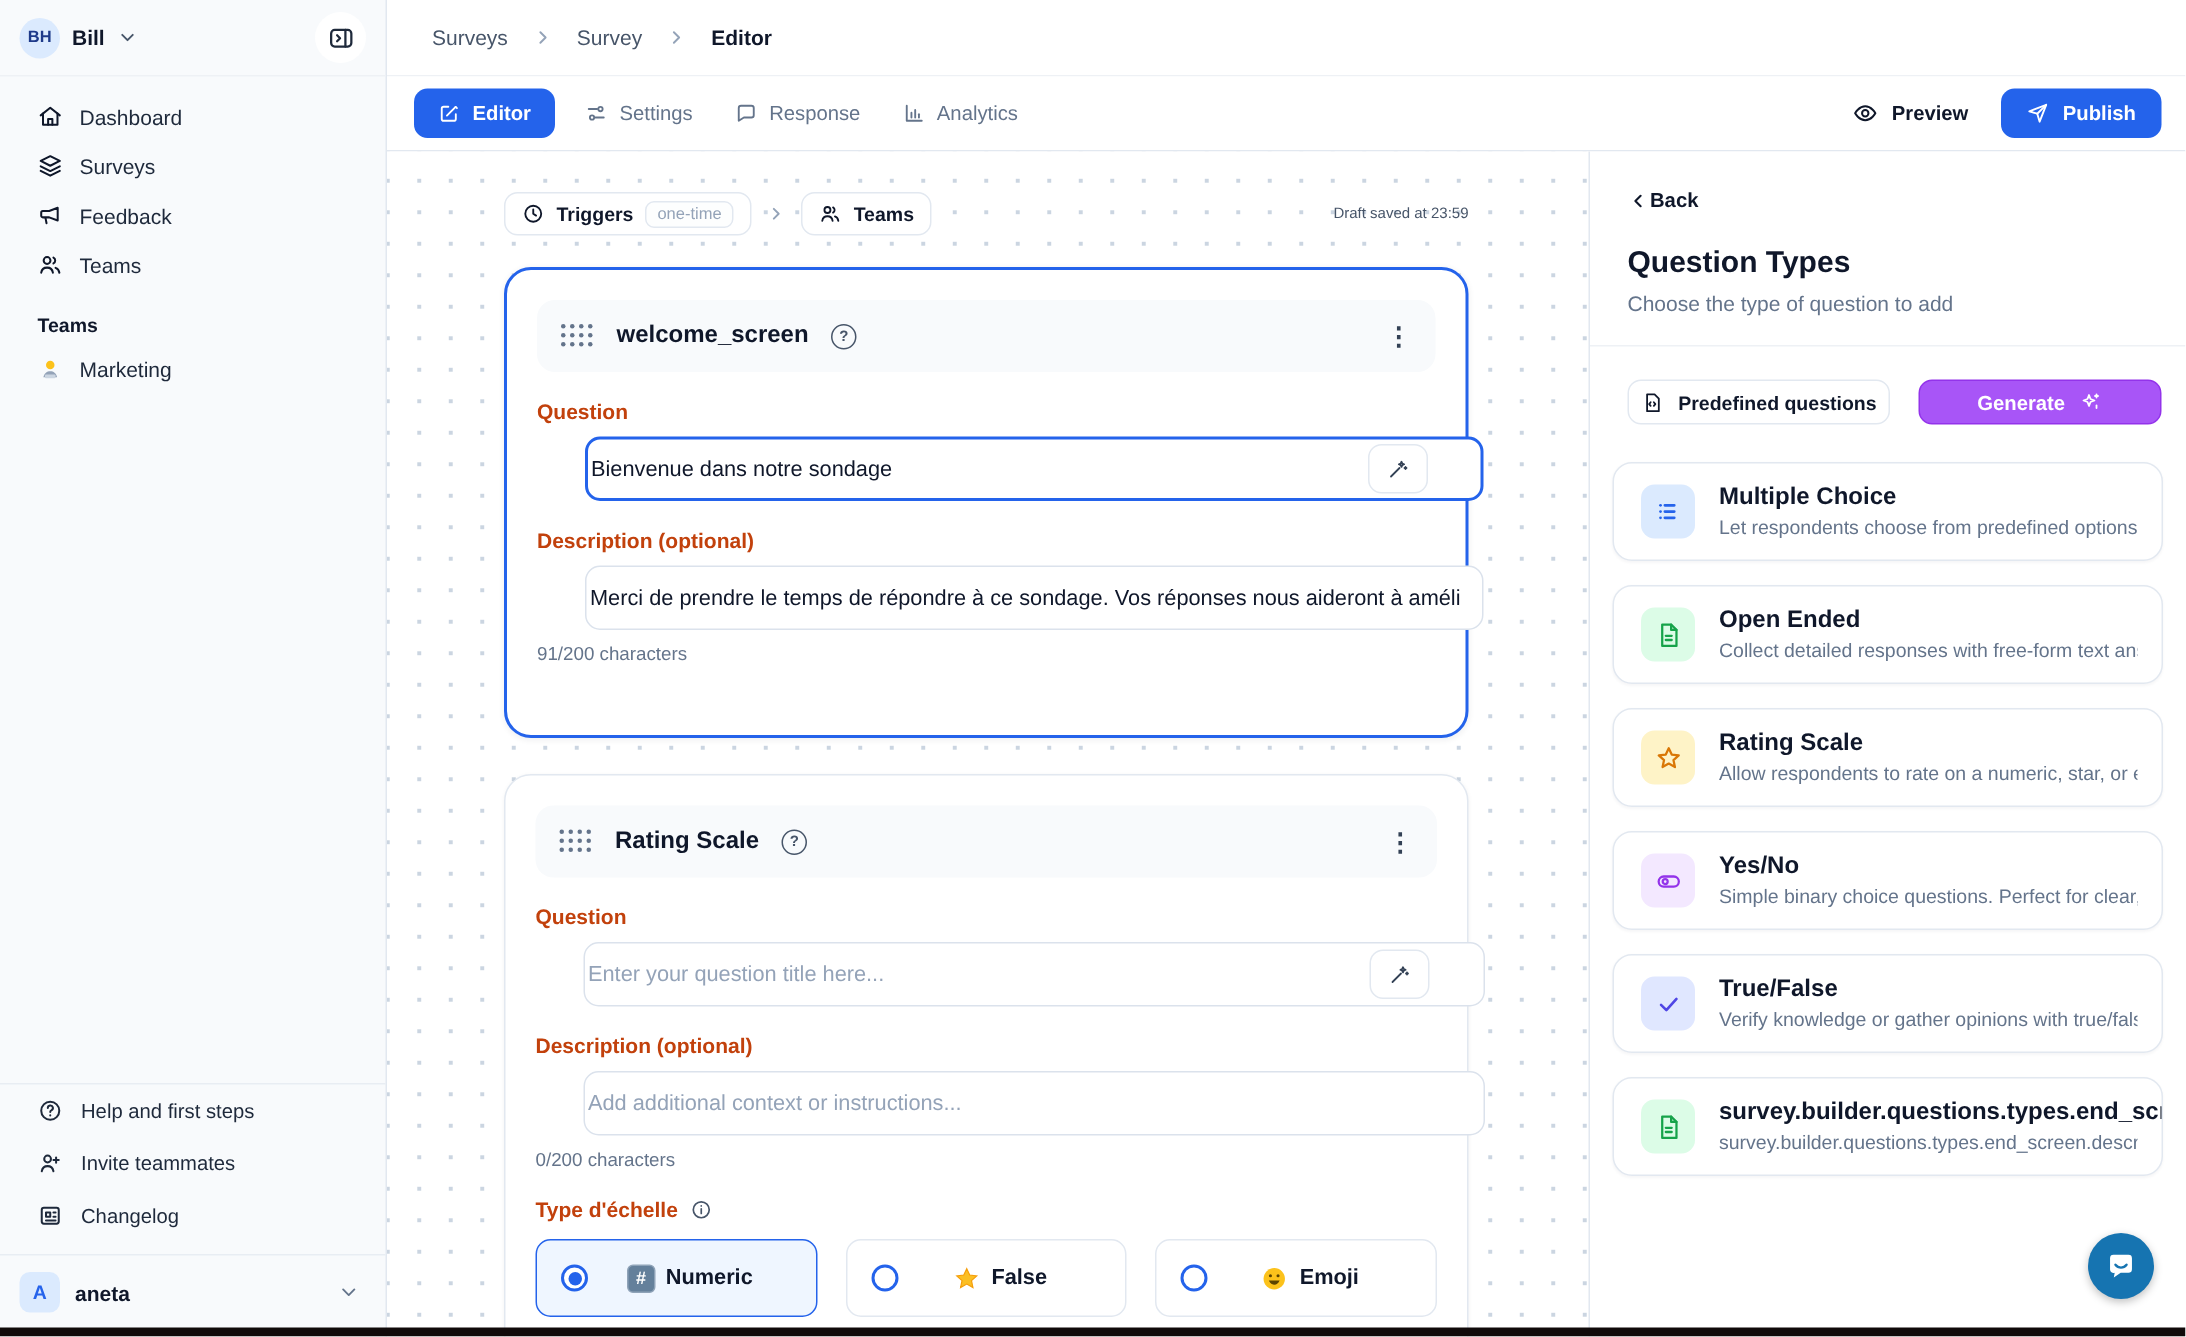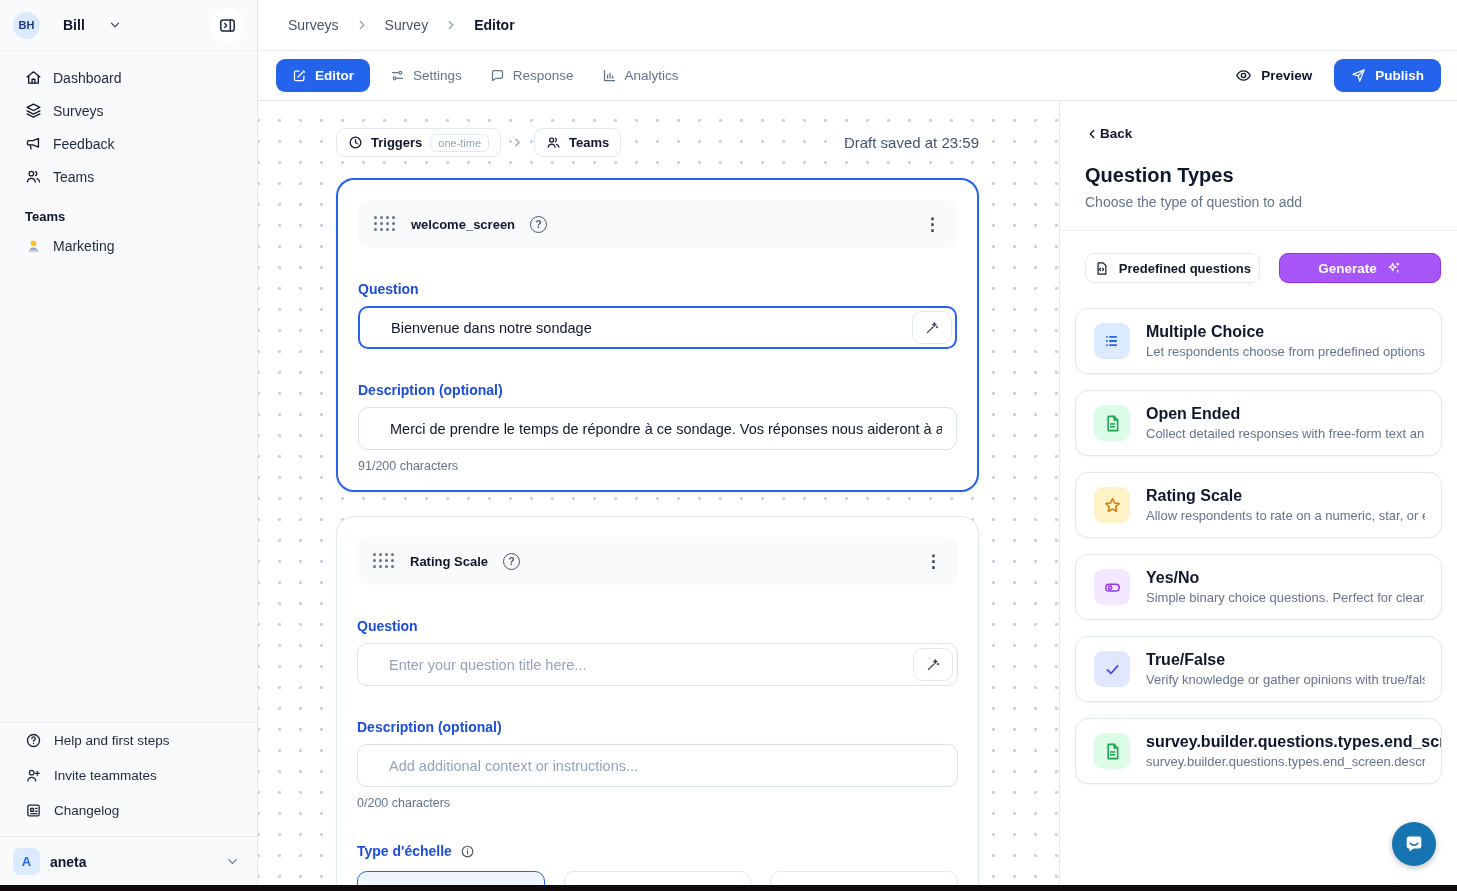--- a/index.html
+++ b/index.html
@@ -2,21 +2,21 @@
 <html><head>
 <meta charset="utf-8">
 <style>
   * { margin:0; padding:0; box-sizing:border-box; }
   html,body { width:1457px; height:891px; overflow:hidden; }
   body { font-family:"Liberation Sans", sans-serif; background:#fff; position:relative; color:#0f172a; }
   svg { display:block; }
 
   
   .sidebar { position:absolute; left:0; top:0; bottom:0; width:258px; background:#f8fafc; border-right:1px solid #e2e8f0; }
-  .ws-row { height:51px; display:flex; align-items:center; gap:23px; padding:0 13px; border-bottom:1px solid #eef1f5; }
+  .ws-row { height:51px; display:flex; align-items:center; gap:8px; padding:0 13px; border-bottom:1px solid #eef1f5; }
   .avatar-circle { width:27px; height:27px; border-radius:50%; background:#dbeafe; color:#1e3a8a; font-size:11px; font-weight:bold; display:flex; align-items:center; justify-content:center; }
   .ws-name { font-size:14px; font-weight:bold; color:#0f172a; }
   .ws-row .chev { color:#475569; }
   .toggle-btn { margin-left:auto; width:34px; height:34px; border-radius:50%; background:#fff; border:none; display:flex; align-items:center; justify-content:center; color:#1e293b; cursor:pointer; }
   .nav { padding:10px 0 0; }
   .nav-item { display:flex; align-items:center; gap:11px; padding:8px 25px; font-size:14px; color:#1e293b; cursor:pointer; }
   .nav-item svg { color:#0f172a; }
   .section-label { padding:16px 25px 6px; font-size:13px; font-weight:bold; color:#0f172a; }
   .team-item { display:flex; align-items:flex-start; gap:11px; padding:8px 25px; font-size:14px; color:#1e293b; cursor:pointer; }
   .sidebar-bottom { position:absolute; left:0; right:0; bottom:6px; }
@@ -43,34 +43,34 @@
   
   .canvas { position:absolute; left:258px; top:101px; width:801px; bottom:0; overflow:hidden;
     background-color:#fff;
     background-image:radial-gradient(circle, #cbd5e1 1.4px, transparent 1.5px);
     background-size:21px 21px; background-position:11px 9px; }
   .canvas-inner { width:643px; margin-left:78px; padding-top:27px; }
   .toolbar { display:flex; align-items:center; }
   .chip { display:flex; align-items:center; gap:8px; background:#fff; border:1px solid #e2e8f0; border-radius:9px; height:29px; padding:0 11px; font-size:13px; font-weight:bold; color:#0f172a; cursor:pointer; }
   .chip-badge { font-size:11px; font-weight:normal; color:#94a3b8; border:1px solid #e2e8f0; border-radius:6px; padding:2px 7px; background:#fdfefe; }
   .toolbar .sep { margin:0 10px; color:#94a3b8; display:flex; }
-  .draft-status { margin-left:auto; font-size:15px; color:#475569; }
+  .draft-status { margin-left:auto; font-size:10px; color:#475569; }
 
   .qcard { background:#fff; border-radius:18px; padding:20px; position:relative; }
   .qcard.selected { border:2px solid #2463eb; box-shadow:0 1px 4px rgba(15,23,42,.07); margin-top:21px; height:314px; }
   .qcard.plain { border:1px solid #e2e8f0; box-shadow:0 1px 3px rgba(15,23,42,.05); margin-top:24px; height:430px; }
   .qcard-header { background:#f8fafc; border-radius:12px; height:48px; display:flex; align-items:center; gap:15px; padding:0 16px; cursor:pointer; }
   .grip { display:grid; grid-template-columns:repeat(4,4px); grid-auto-rows:4px; gap:2px; cursor:grab; }
   .grip i { width:3px; height:3px; border-radius:50%; background:#64748b; }
-  .qcard-title { font-size:13px; font-weight:bold; color:#0f172a; }
+  .qcard-title { font-size:16px; font-weight:bold; color:#0f172a; }
   .help-badge { width:17px; height:17px; border-radius:50%; border:1.5px solid #475569; color:#475569; font-size:10px; font-weight:bold; display:flex; align-items:center; justify-content:center; }
   .kebab { margin-left:auto; color:#334155; font-size:17px; font-weight:bold; background:none; border:none; cursor:pointer; line-height:1; }
-  .field-label { font-size:14px; font-weight:bold; color:#1d4ed8; margin-top:33px; display:flex; align-items:center; gap:8px; }
+  .field-label { font-size:14px; font-weight:bold; color:#c2410c; margin-top:18px; display:flex; align-items:center; gap:8px; }
   .input-wrap { position:relative; margin-top:9px; }
-  .text-input { width:100%; height:43px; border:1px solid #dbe2ec; border-radius:10px; padding:0 52px 0 31px; font-size:14.5px; color:#0f172a; font-family:inherit; background:#fff; outline:none; }
+  .text-input { width:100%; height:43px; border:1px solid #dbe2ec; border-radius:10px; padding:0 52px 0 2px; font-size:14.5px; color:#0f172a; font-family:inherit; background:#fff; outline:none;margin-left:32px; }
   .text-input.focused { border:2px solid #2463eb; }
   .text-input::placeholder { color:#94a3b8; }
   .text-input.no-btn { padding-right:14px; }
   .wand-btn { position:absolute; right:5px; top:5px; width:40px; height:33px; background:#fff; border:1px solid #e2e8f0; border-radius:9px; display:flex; align-items:center; justify-content:center; color:#334155; cursor:pointer; }
   .char-count { margin-top:9px; font-size:12.5px; color:#64748b; }
 
   .scale-options { display:flex; gap:19px; margin-top:12px; }
   .scale-opt { flex:1; height:52px; border-radius:10px; border:1px solid #e2e8f0; background:#fff; display:flex; align-items:center; padding:0 16px; cursor:pointer; }
   .scale-opt.selected { background:#eff6ff; border:1.5px solid #2463eb; }
   .radio { width:18px; height:18px; border-radius:50%; border:2px solid #2463eb; background:#fff; flex:none; position:relative; }

